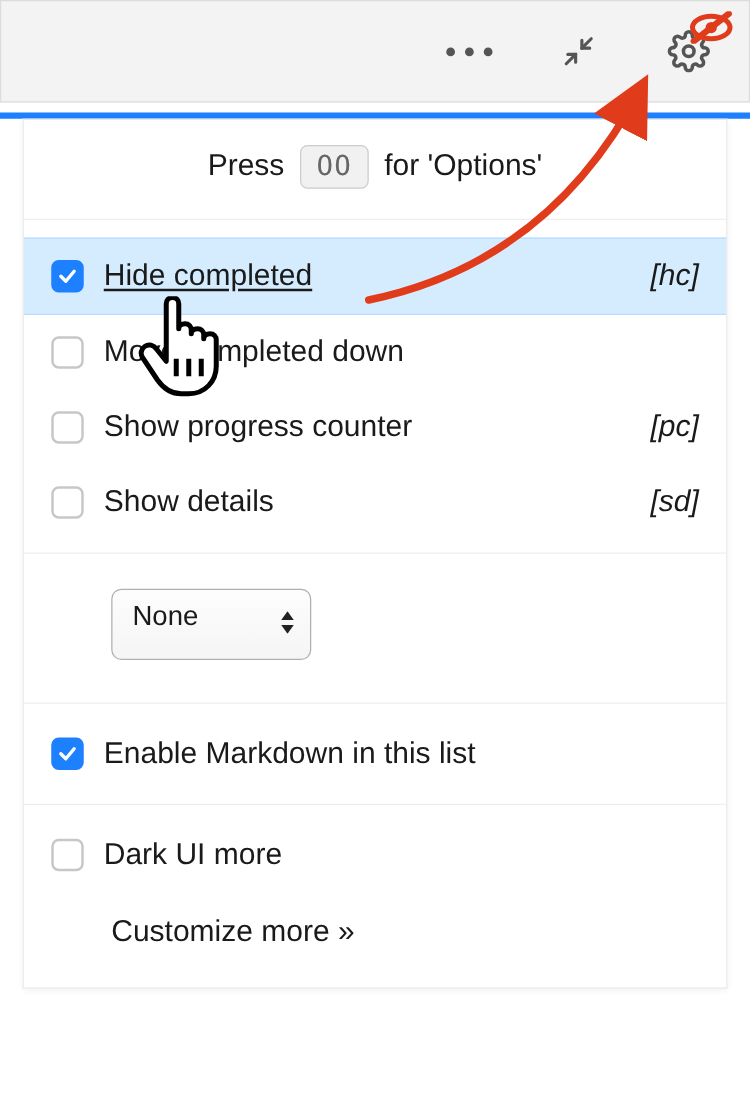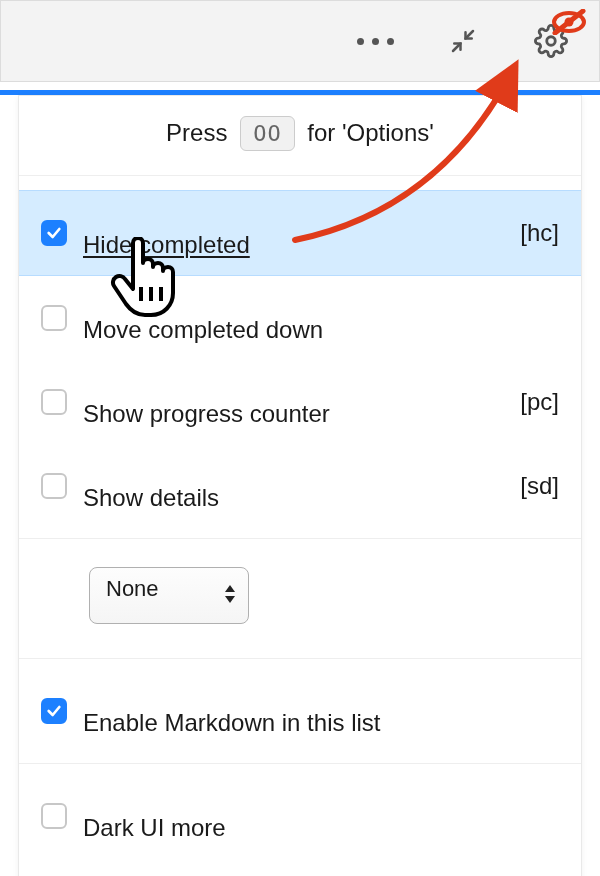--- a/index.html
+++ b/index.html
@@ -50,23 +50,23 @@
   .group-divider { border-top: 1px solid #eee; margin: 10px 0; }
   .option-row {
     display: flex;
     align-items: center;
     padding: 16px 22px;
     font-size: 24px;
     color: #1a1a1a;
     cursor: pointer;
     position: relative;
   }
-  .option-row .shortcut { margin-left: auto; font-size: 24px; color: #1a1a1a; }
+  .option-row .shortcut { margin-left: auto; font-size: 24px; color: #1a1a1a; font-style: italic; }
   .option-row.selected { background: #d5ecff; border-top: 1px solid #b7dcff; border-bottom: 1px solid #b7dcff; }
-  .option-row .label { margin-left: 16px; margin-top: 24px; }
+  .option-row .label { margin-left: 16px; }
   .option-row.selected .label { text-decoration: underline; text-underline-offset: 3px; }
   .checkbox {
     width: 26px; height: 26px;
     border: 2px solid #c7c7c7;
     border-radius: 6px;
     background: #fff;
     flex-shrink: 0;
     display: flex; align-items: center; justify-content: center;
   }
   .checkbox.checked { background: #1d80ff; border-color: #1d80ff; }
@@ -214,20 +214,23 @@
 
 
     <div class="option-row">
       <div class="checkbox">
         
       </div>
       <span class="label">Dark UI more</span>
       <span class="shortcut"></span>
     </div>
 
+    <div class="customize-row">
+      <span>Customize more »</span>
+    </div>
 
   </div>
 
   <div class="overlay">
     <svg class="arrow" width="600" height="876">
       <defs>
         <marker id="arrowhead" markerWidth="8" markerHeight="8" refX="6" refY="4" orient="auto">
           <polygon points="0 0, 8 4, 0 8" fill="#e03b1a"></polygon>
         </marker>
       </defs>

